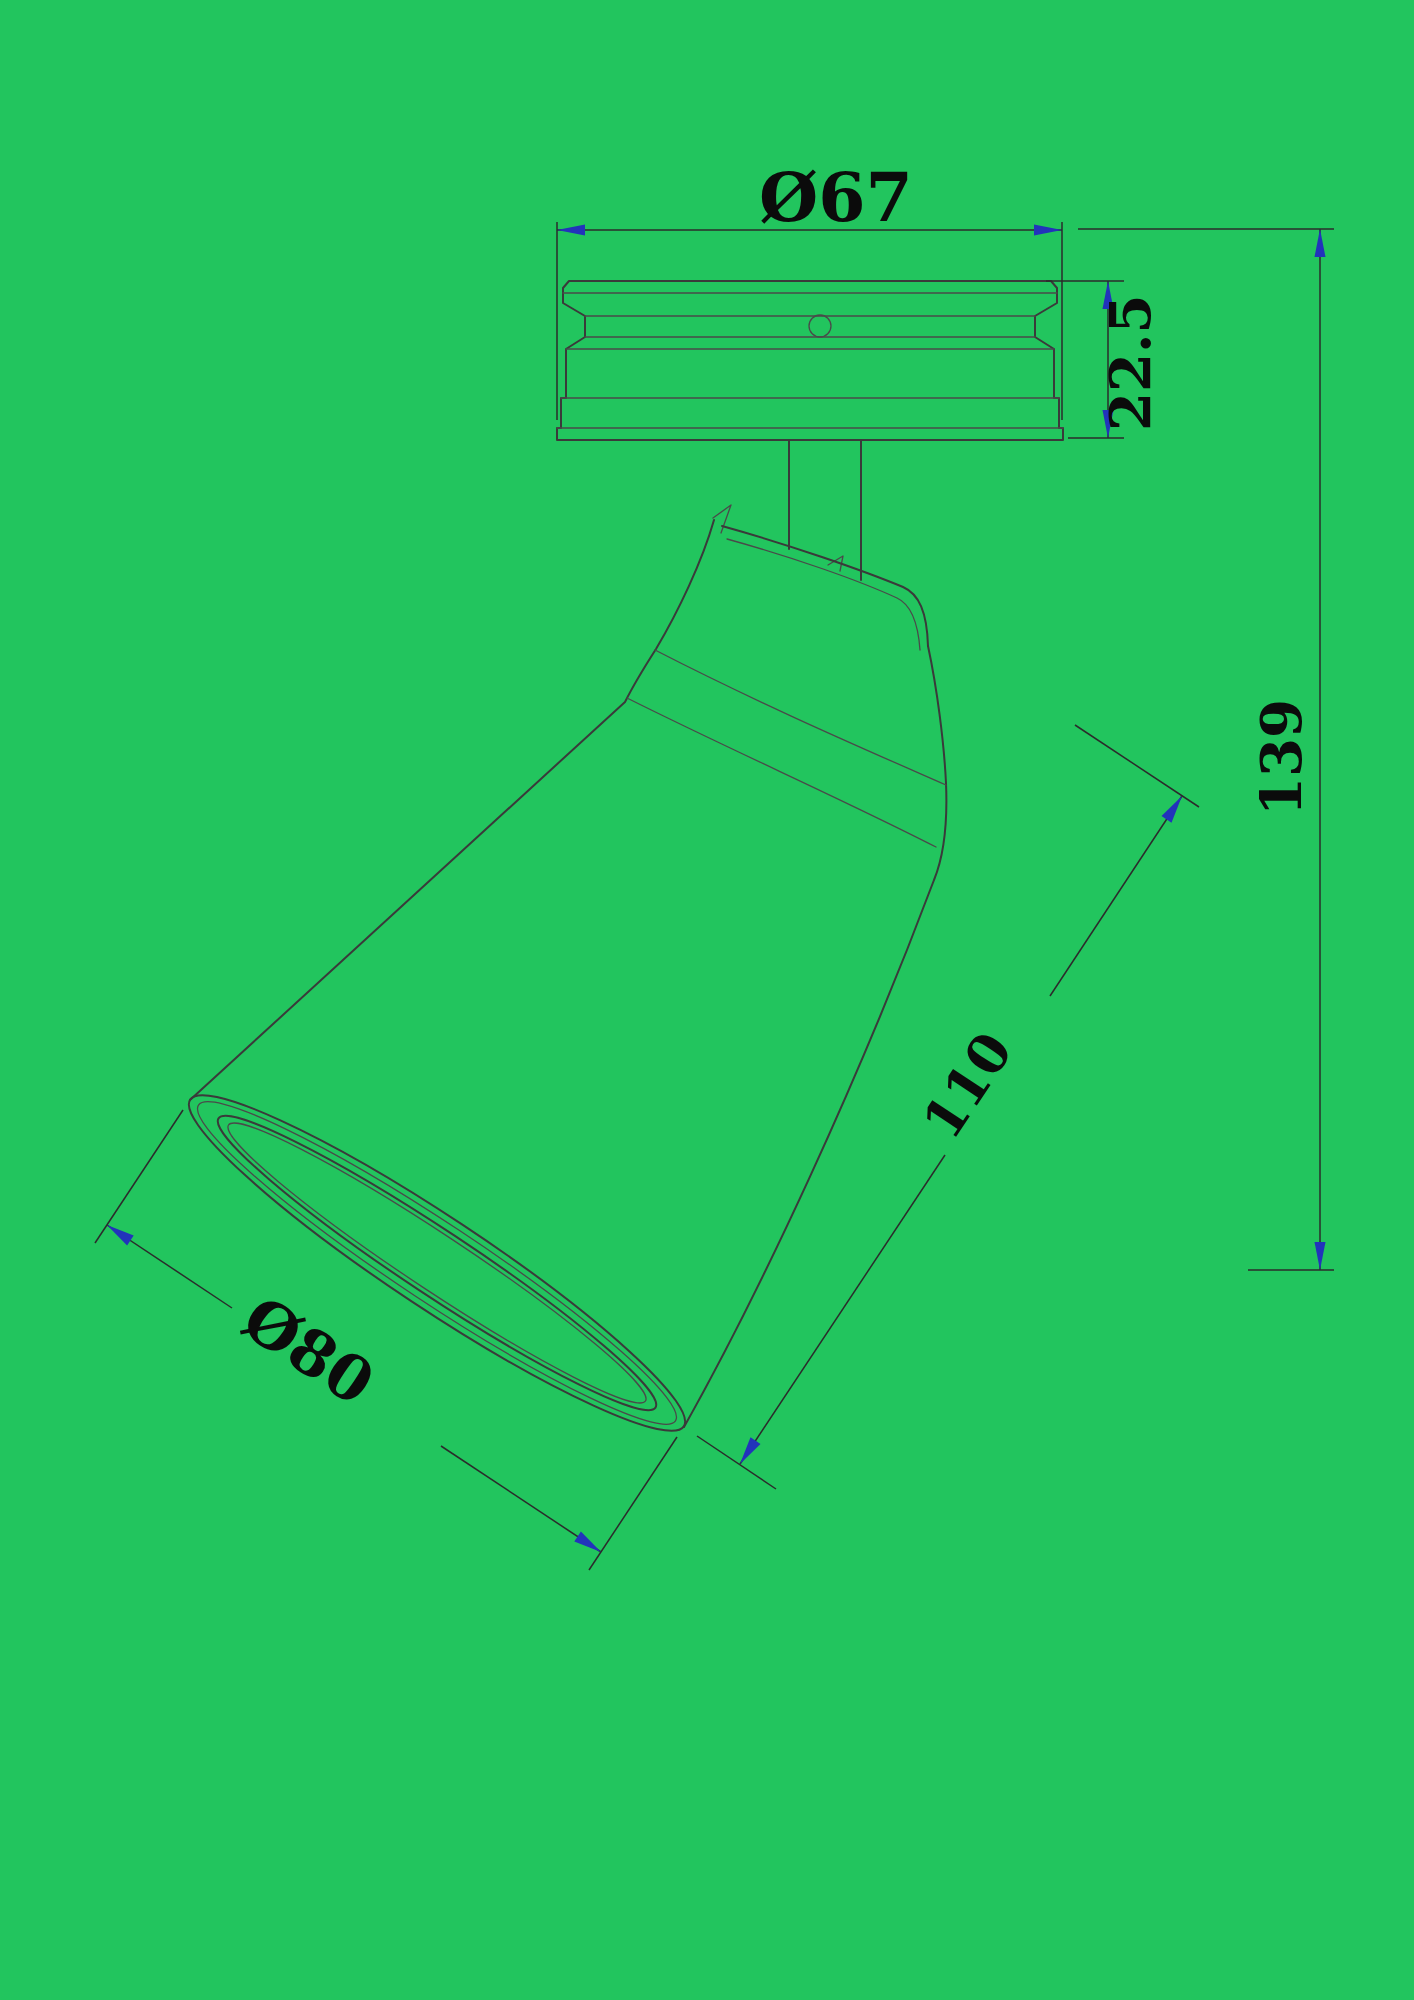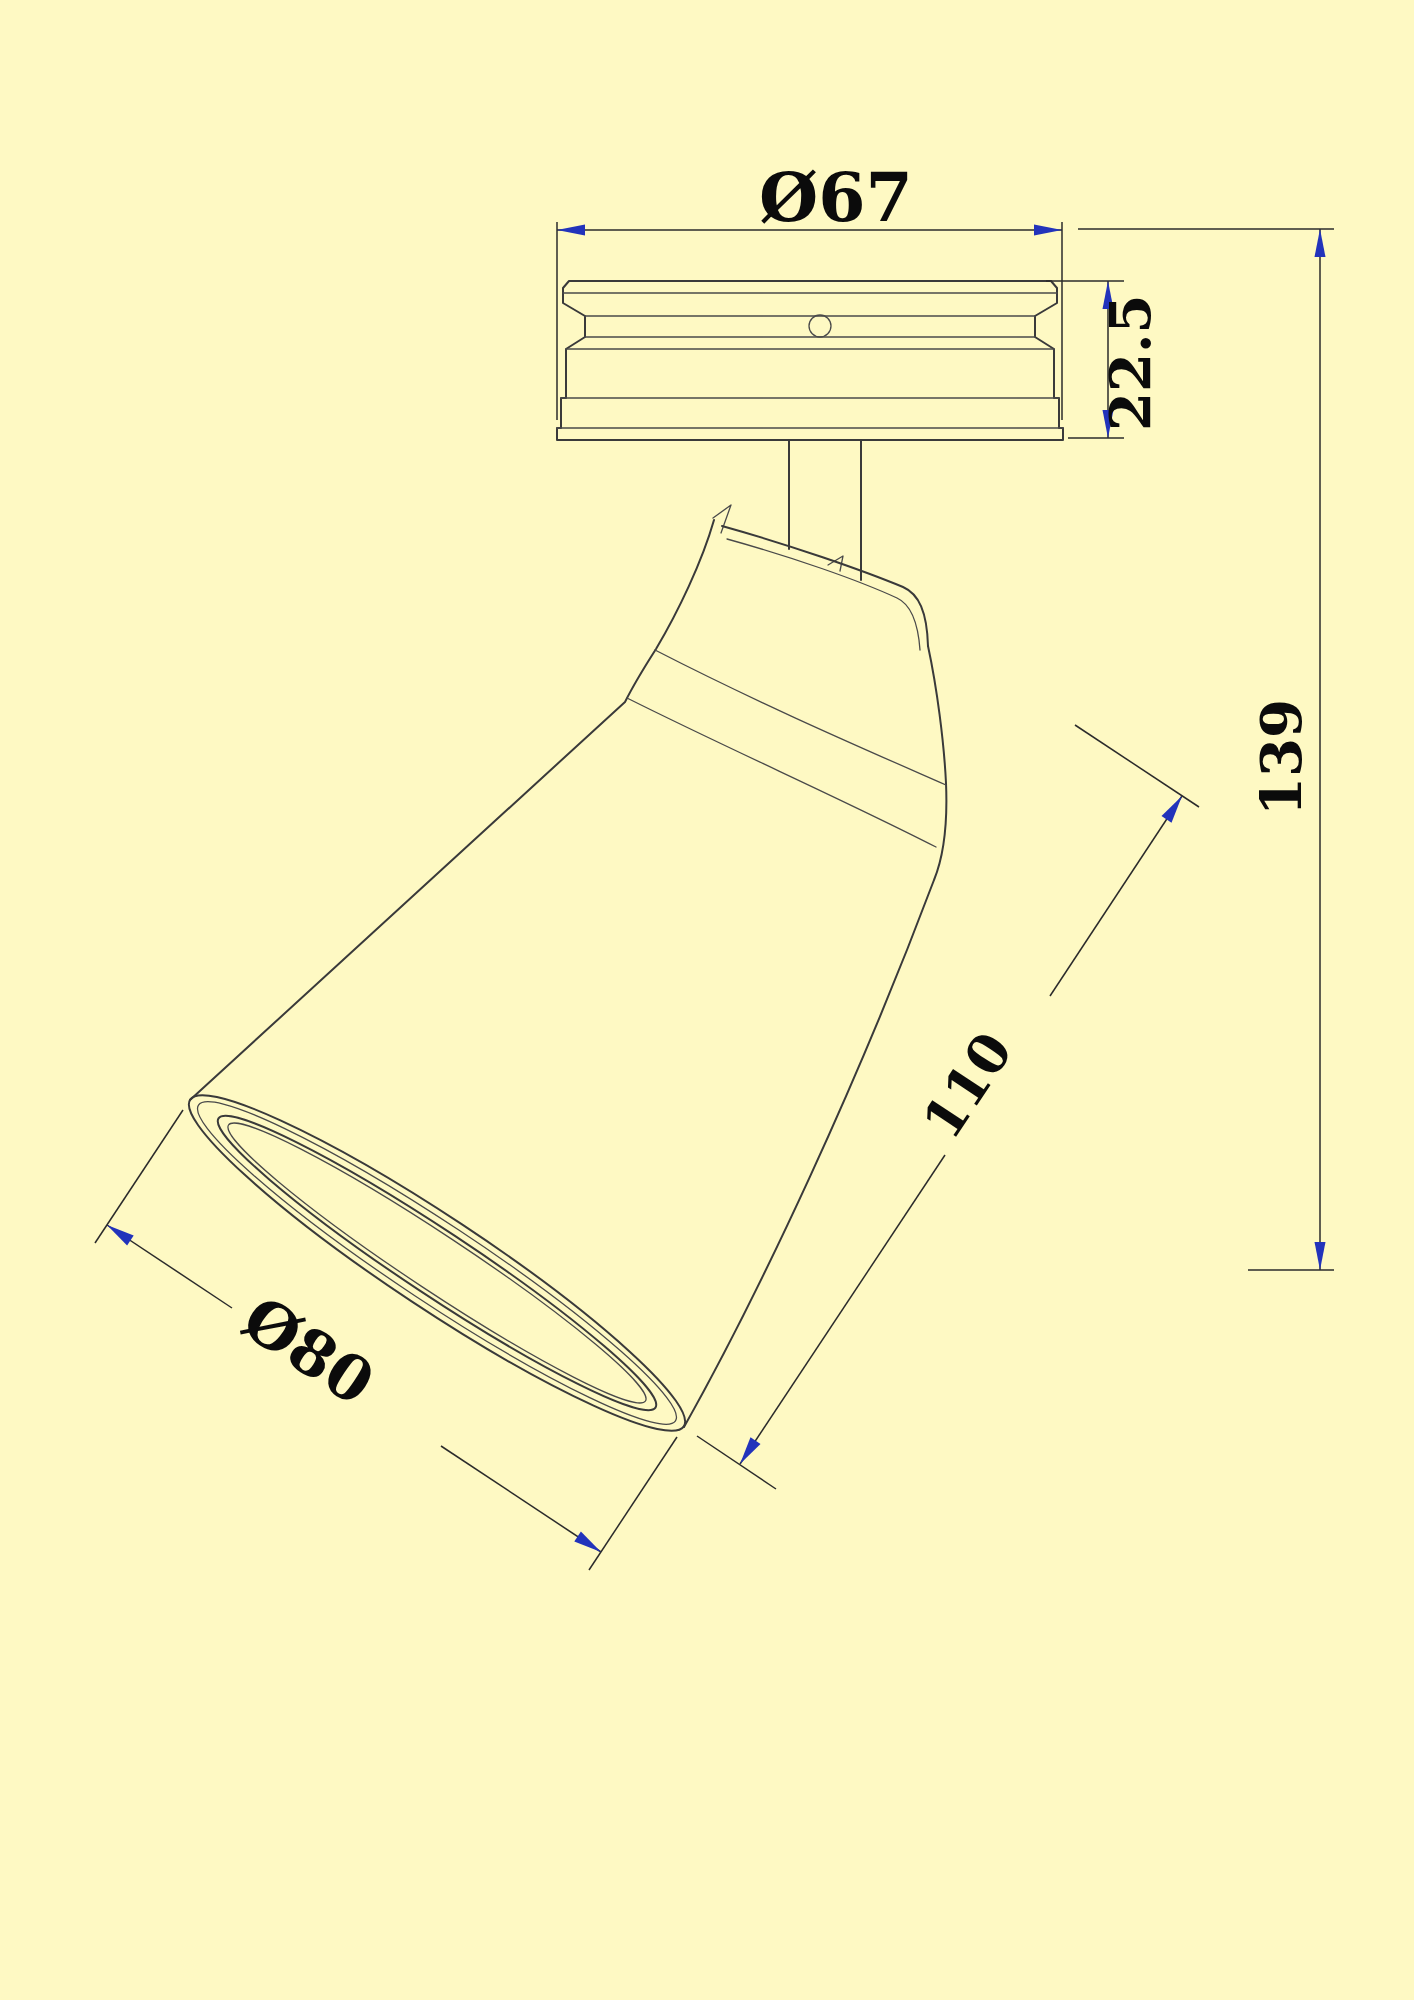--- a/index.html
+++ b/index.html
@@ -8,21 +8,21 @@
     background: #ffffff;
     width: 1414px;
     height: 2000px;
     overflow: hidden;
     font-family: "DejaVu Serif", serif;
   }
   .drawing-wrap {
     width: 1414px;
     height: 2000px;
     position: relative;
-    background: #fef9c3;
+    background: #22c55e;
   }
   svg { display: block; }
   .obj  { stroke: #3a3a3a; stroke-width: 2;   fill: none; stroke-linejoin: round; stroke-linecap: round; }
   .obj2 { stroke: #4a4a4a; stroke-width: 1.3; fill: none; stroke-linejoin: round; stroke-linecap: round; }
   .dim  { stroke: #2b2b2b; stroke-width: 1.5; fill: none; stroke-linecap: butt; }
   .arrow { fill: #2233bb; stroke: none; }
   .dimtext {
     fill: #0b0b0b;
     font-family: "DejaVu Serif", serif;
     font-weight: bold;

